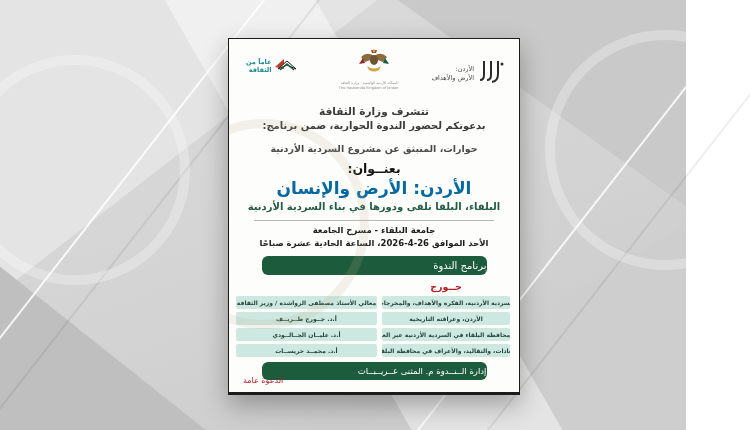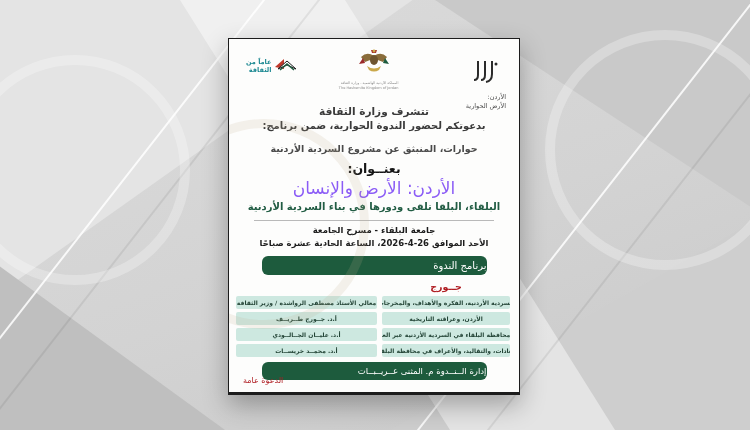--- a/index.html
+++ b/index.html
@@ -1,20 +1,20 @@
 <!DOCTYPE html>
 <html lang="ar"><head>
 <meta charset="utf-8">
 <style>
   * { margin:0; padding:0; box-sizing:border-box; }
   html,body { width:750px; height:430px; overflow:hidden;
     font-family:"DejaVu Sans", sans-serif; }
 
   
-  .stage { position:relative; width:750px; height:430px;
+  .stage { position:relative; width:686px; height:430px;
     background:linear-gradient(160deg,#dcdcdc 0%,#d3d3d3 55%,#c9c9c9 100%); }
   .bg-shape { position:absolute; inset:0; }
   .poly1 { background:#e4e4e4; clip-path:polygon(0 0,55% 0,0 68%); }
   .poly2 { background:#c9c9c9; clip-path:polygon(58% 0,100% 0,100% 48%); }
   .poly3 { background:#bfbfbf; clip-path:polygon(0 62%,30% 100%,0 100%); }
   .poly4 { background:#cecece; clip-path:polygon(100% 52%,100% 100%,52% 100%); }
   .poly5 { background:rgba(255,255,255,.45); clip-path:polygon(24% 0,46% 0,82% 100%,60% 100%); }
   .diag { position:absolute; width:2px; height:160%; top:-30%;
     background:rgba(255,255,255,.85); transform:rotate(38deg); }
   .diag.gray { background:rgba(0,0,0,.07); }
@@ -32,29 +32,29 @@
   
   .logos { position:relative; height:54px; margin-top:2px; }
   .logo-left { position:absolute; left:8px; top:6px; display:flex; gap:3px; align-items:center; }
   .logo-left .txt { color:#1f8a93; font-size:6.5px; font-weight:bold; line-height:1.25;
     text-align:right; }
   .logo-center { position:absolute; left:50%; transform:translateX(-50%); top:0;
     width:84px; text-align:center; }
   .logo-center .cap { color:#8a8a8a; font-size:6px; line-height:1.2;
     transform:scale(.58); transform-origin:top center; white-space:nowrap; }
   .logo-right { position:absolute; right:4px; top:12px; display:flex;
-    flex-direction:column; gap:4px; align-items:center; }
+    flex-direction:row; gap:4px; align-items:center; }
   .logo-right .txt { color:#4b4b4b; font-size:6.5px; line-height:1.35; text-align:right; }
 
   
   .intro1 { font-size:10.5px; font-weight:bold; color:#3a3a3a; margin-top:4px; }
   .intro2 { font-size:10px;  font-weight:bold; color:#3a3a3a; margin-top:3px; }
   .intro3 { font-size:9.5px; font-weight:bold; color:#4a4a4a; margin-top:12px; }
   .titled { font-size:12.5px; font-weight:900; color:#161616; margin-top:7px; }
-  .title  { font-size:17px; font-weight:400; color:#8b5cf6; margin-top:2px;text-align:center; }
+  .title  { font-size:17px; font-weight:700; color:#0369a1; margin-top:2px;text-align:center; }
   .subtitle { font-size:10px; font-weight:bold; color:#215c43; margin-top:3px; }
   .rule { border:0; border-top:1px solid #b9b9b9; width:88%; margin:8px auto 0; }
   .venue { font-size:8.5px; font-weight:bold; color:#1c1c1c; margin-top:4px; }
   .datetime { font-size:8.5px; font-weight:bold; color:#1c1c1c; margin-top:3px; }
 
   
   .bar { width:225px; margin:8px auto 0; background:#1d5b3d; color:#ffffff;
     font-size:10px; font-weight:normal; padding:4px 0; border-radius:6px;text-align:right; }
   .cols, .grid { width:274px; margin:0 auto; direction:rtl; display:grid;
     grid-template-columns:128px 141px; column-gap:5px; }
@@ -124,21 +124,21 @@
         <span>
           <svg width="28" height="26" viewBox="0 0 28 26">
             <path d="M6 2 V16 Q6 21 2 21" fill="none" stroke="#2b2b2b" stroke-width="2"></path>
             <path d="M13 2 V16 Q13 21 9 21" fill="none" stroke="#2b2b2b" stroke-width="2"></path>
             <path d="M20 2 V15 Q20 22 14 23" fill="none" stroke="#2b2b2b" stroke-width="2"></path>
             <circle cx="24" cy="5" r="1.5" fill="#2b2b2b"></circle>
           </svg>
         </span>
         <span class="txt">
           <span>الأردن:</span><br>
-          <span>الأرض الحوارية</span>
+          <span>الأرض والأهداف</span>
         </span>
       </div>
     </div>
 
     <div class="intro1">تتشرف وزارة الثقافة</div>
     <div class="intro2">بدعوتكم لحضور الندوة الحوارية، ضمن برنامج:</div>
     <div class="intro3">حوارات، المنبثق عن مشروع السردية الأردنية</div>
     <div class="titled">بعنــوان:</div>
 
     <div class="title">الأردن: الأرض والإنسان</div>

